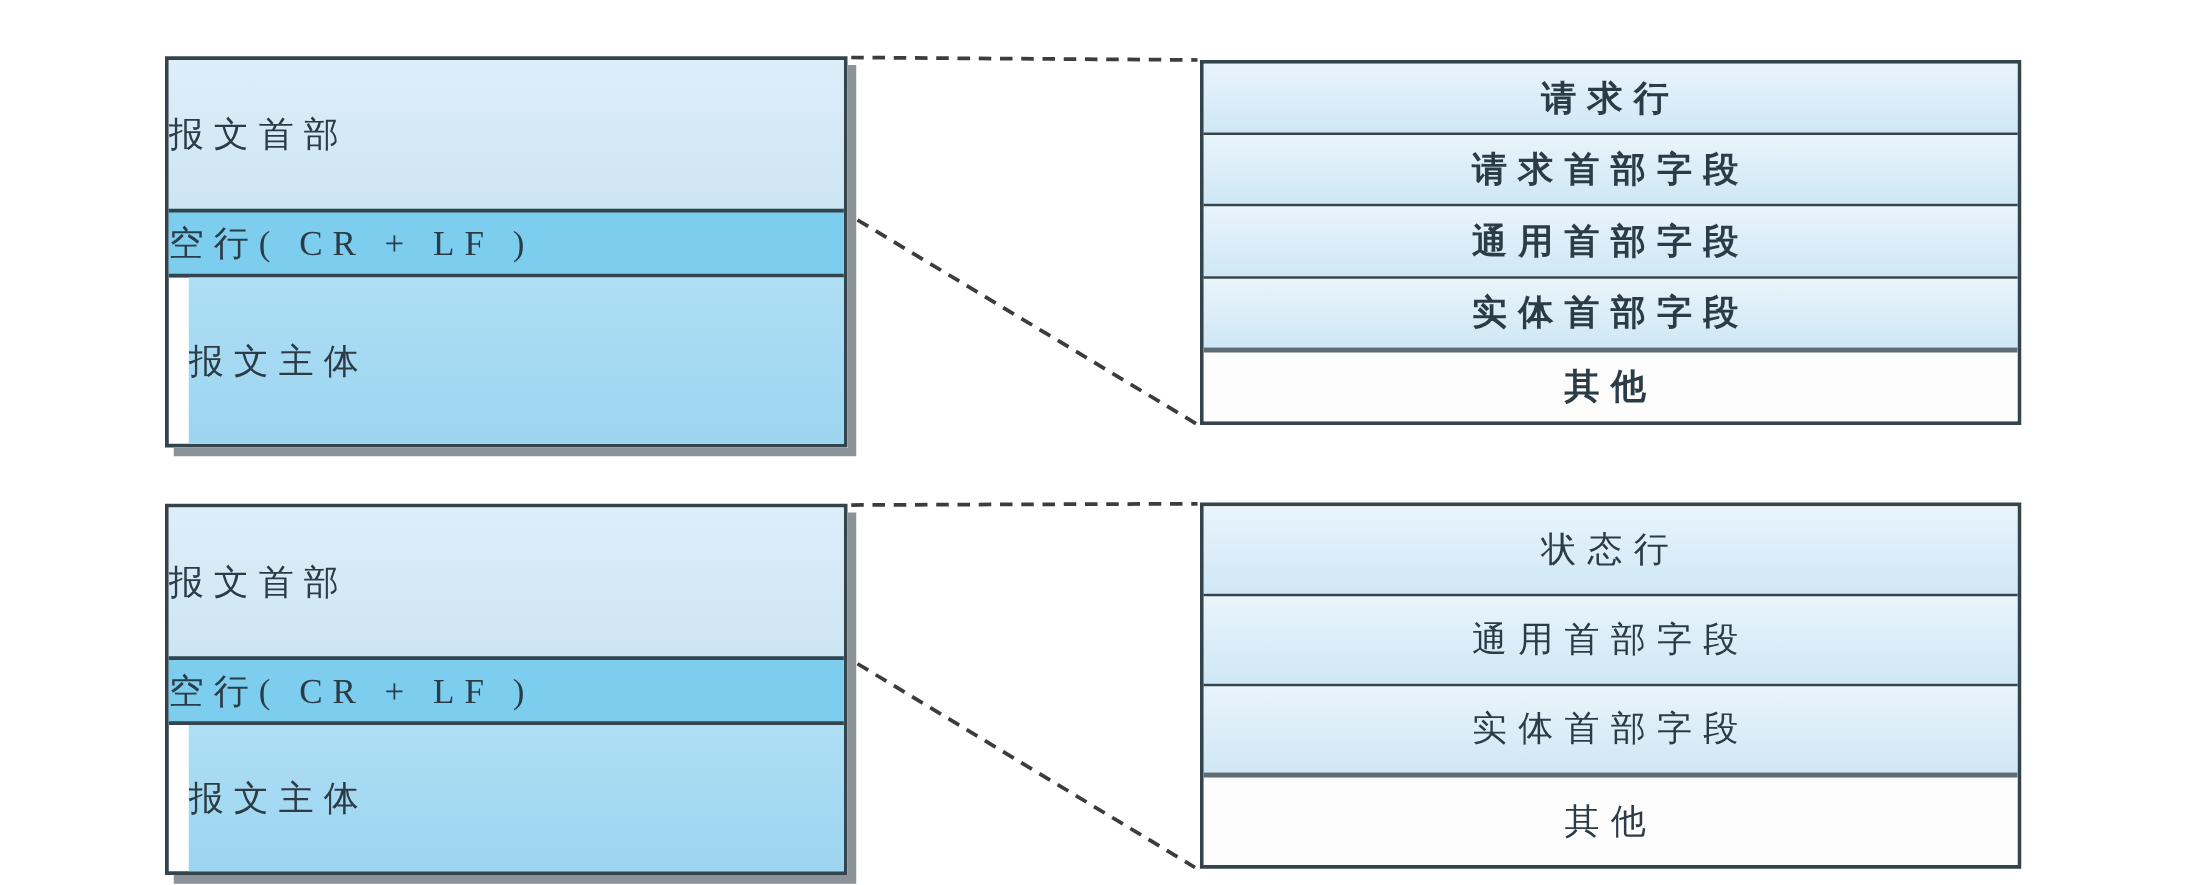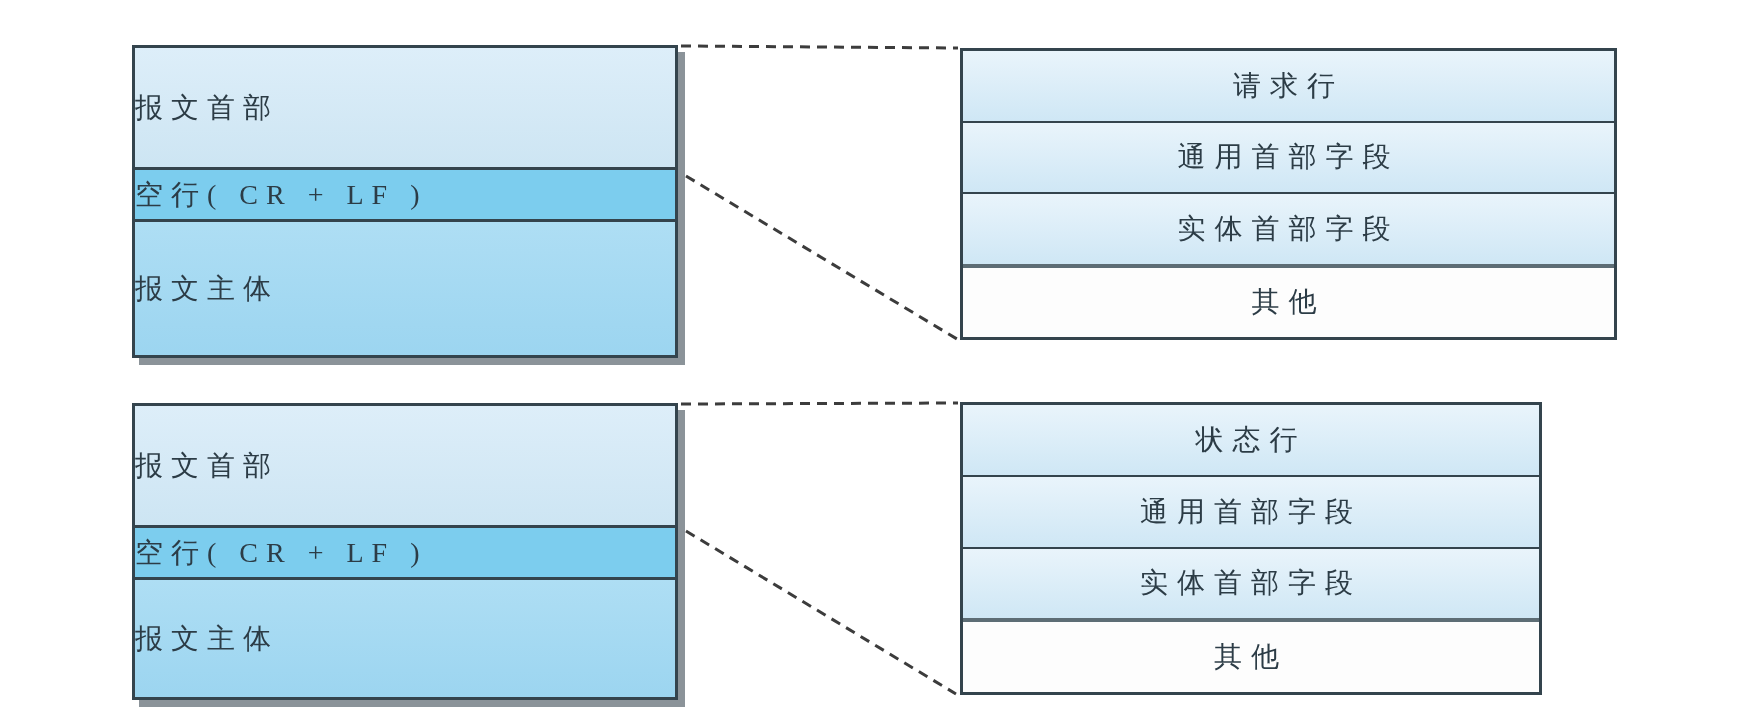--- a/index.html
+++ b/index.html
@@ -46,20 +46,21 @@
     flex:0 0 55px;
     border-top:3px solid var(--border);
     border-bottom:3px solid var(--border);
     background:var(--blank-bg);
     letter-spacing:2px;
     font-family:Liberation Serif, serif;
   }
   .row-body{
     flex:1 1 auto;
     background:linear-gradient(180deg,var(--body-bg-top),var(--body-bg-bot));
+    margin-left:16px;
   }
   .req-msg{left:132px;top:45px;width:546px;height:313px;}
   .res-msg{left:132px;top:403px;width:546px;height:297px;}
 
   
   .detail-box{
     position:absolute;
     display:flex;flex-direction:column;
     border:3px solid var(--border);
     box-sizing:border-box;
@@ -71,22 +72,22 @@
     font-size:28px;letter-spacing:9px;
     background:linear-gradient(180deg,var(--row-bg-top),var(--row-bg-bot));
     border-top:2px solid var(--border);
     box-sizing:border-box;
   }
   .detail-box .drow:first-child{border-top:none;}
   .detail-box .drow.other{
     background:var(--other-bg);
     border-top:4px solid var(--thick-sep);
   }
-  .req-detail{left:960px;top:48px;width:657px;height:292px;}
-  .res-detail{left:960px;top:402px;width:582px;height:293px;justify-content:center;}
+  .req-detail{left:960px;top:48px;width:657px;height:292px;font-weight:bold;}
+  .res-detail{left:960px;top:402px;width:657px;height:293px;justify-content:center;}
 </style>
 </head>
 <body>
 
 <div class="canvas">
 
   <svg class="connectors" width="1761" height="708" viewBox="0 0 1761 708">
     <line x1="681" y1="46" x2="958" y2="48" stroke="#3c3c3c" stroke-width="3" stroke-dasharray="10 7"></line>
     <line x1="686" y1="176" x2="957" y2="339" stroke="#3c3c3c" stroke-width="3" stroke-dasharray="10 7"></line>
     <line x1="681" y1="404" x2="958" y2="403" stroke="#3c3c3c" stroke-width="3" stroke-dasharray="10 7"></line>
@@ -101,20 +102,23 @@
       <span>空行( CR + LF )</span>
     </div>
     <div class="row row-body">
       <span>报文主体</span>
     </div>
   </div>
 
   <div class="detail-box req-detail">
     <div class="drow">
       <span>请求行</span>
+    </div>
+    <div class="drow">
+      <span>请求首部字段</span>
     </div>
     <div class="drow">
       <span>通用首部字段</span>
     </div>
     <div class="drow">
       <span>实体首部字段</span>
     </div>
     <div class="drow other">
       <span>其他</span>
     </div>

